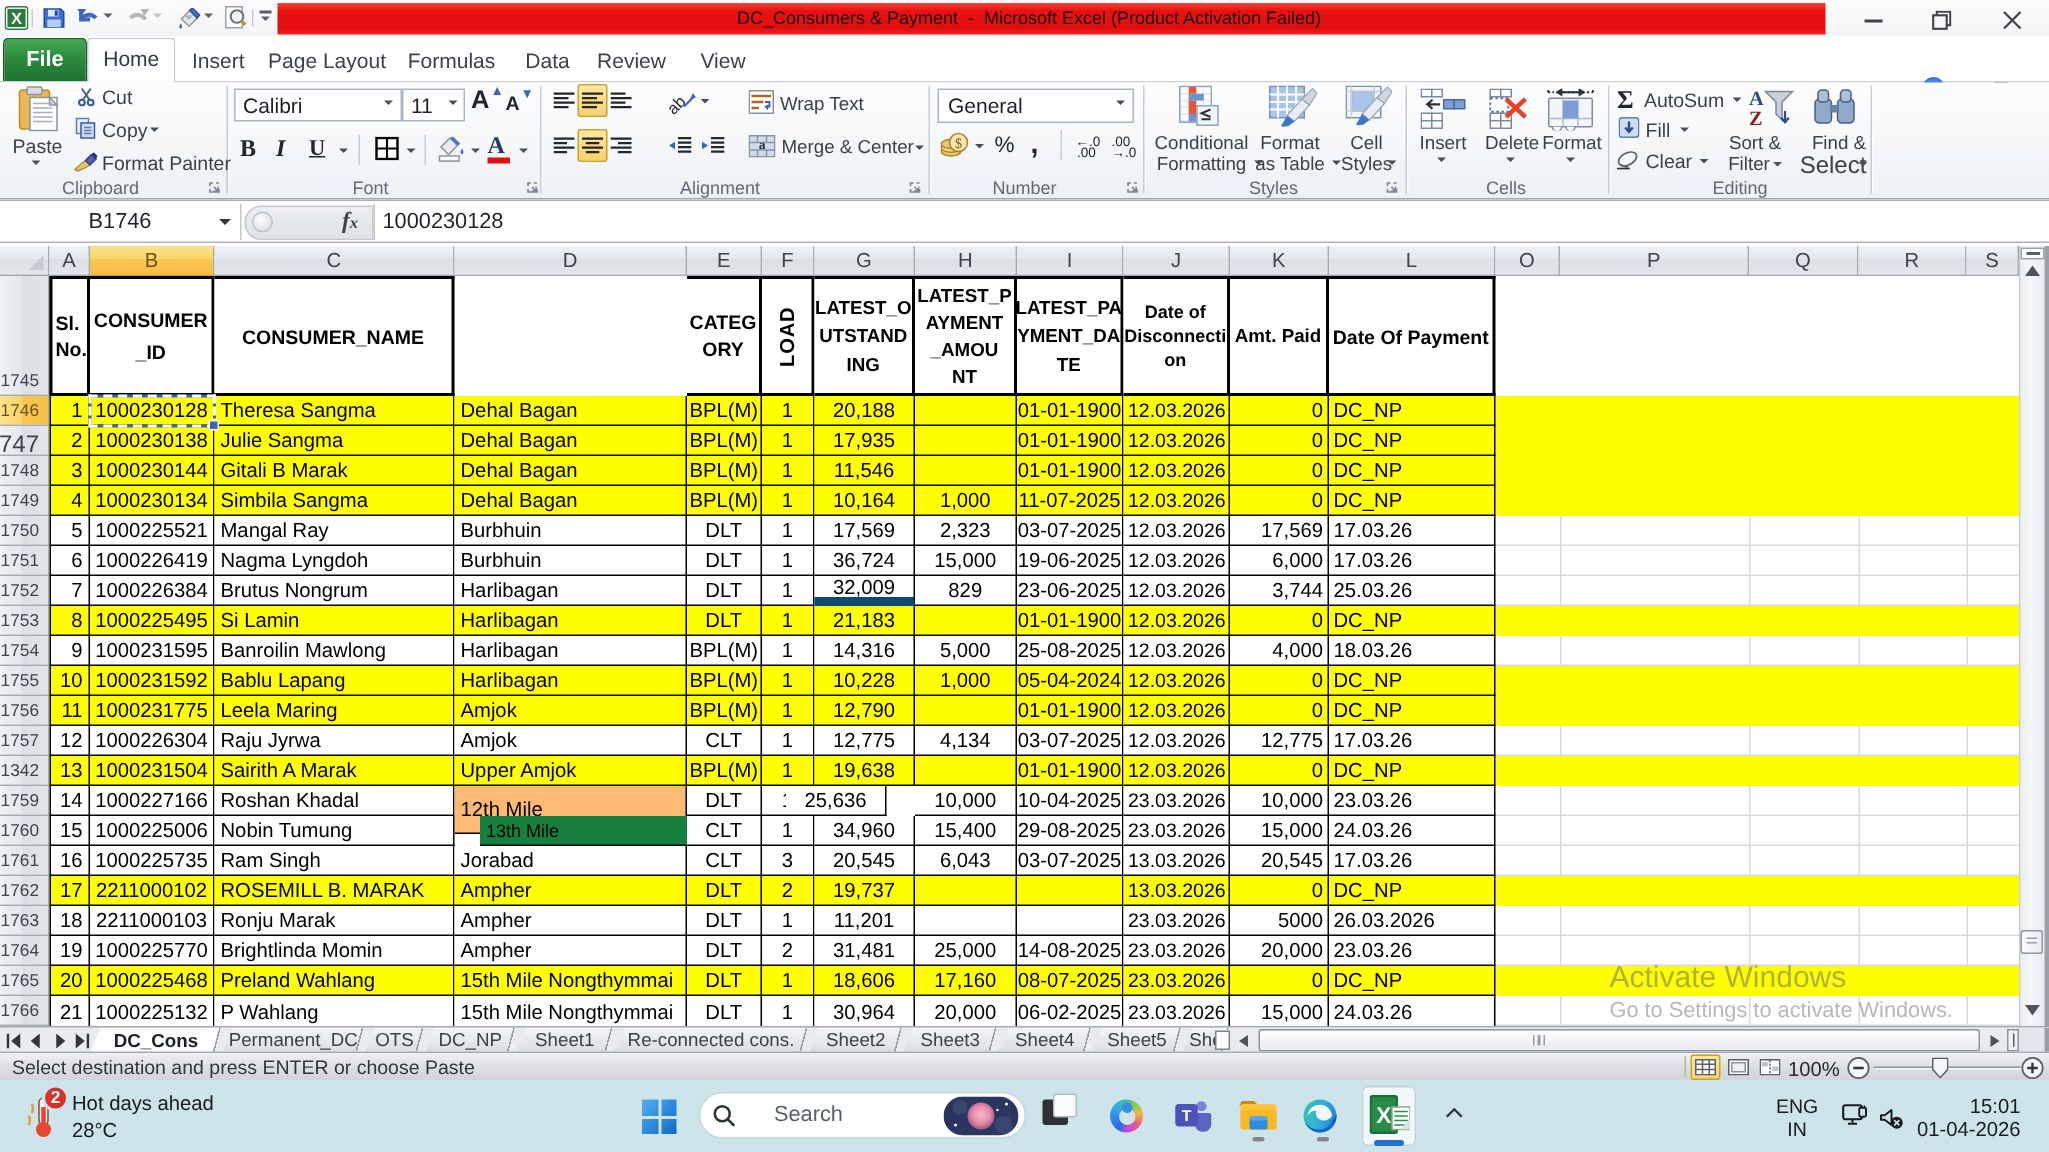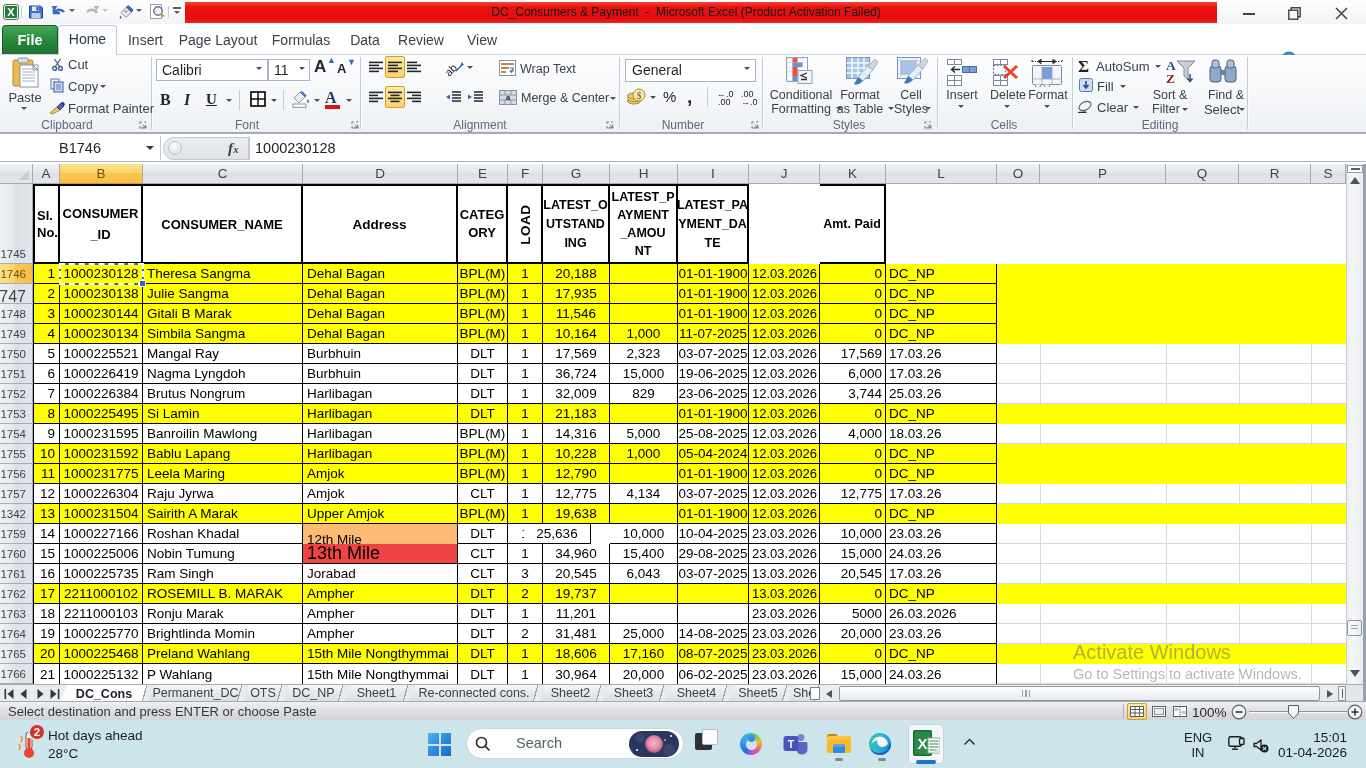--- a/index.html
+++ b/index.html
@@ -430,21 +430,21 @@
 <div class="a" style="left:1136px;top:47px;width:60px;height:13px;color:#3c4149;font-size:12.5px;text-align:center">Filter</div>
 <div class="a" style="left:1182px;top:53px;width:0;height:0;border:3.3px solid transparent;border-top-color:#4a4f57"></div>
 <svg class="a" style="left:1208px;top:3px" width="30" height="27" viewBox="0 0 30 27">
         <rect x="2" y="8" width="11" height="16" rx="3" fill="#8fa8cc" stroke="#4a5f80"></rect>
         <rect x="17" y="8" width="11" height="16" rx="3" fill="#8fa8cc" stroke="#4a5f80"></rect>
         <rect x="4" y="2" width="7" height="8" rx="2.5" fill="#aebfd8" stroke="#4a5f80"></rect>
         <rect x="19" y="2" width="7" height="8" rx="2.5" fill="#aebfd8" stroke="#4a5f80"></rect>
         <rect x="12" y="12" width="6" height="5" fill="#6b82a4"></rect>
       </svg>
 <div class="a" style="left:1196px;top:33px;width:60px;height:13px;color:#3c4149;font-size:12.5px;text-align:center">Find &amp;</div>
-<div class="a" style="left:1192px;top:47px;width:60px;height:13px;color:#3c4149;font-size:13px;text-align:center">Select</div>
+<div class="a" style="left:1192px;top:47px;width:60px;height:13px;color:#3c4149;font-size:16px;text-align:center">Select</div>
 <div class="a" style="left:1239px;top:53px;width:0;height:0;border:3.3px solid transparent;border-top-color:#4a4f57"></div>
 </div>
 <div class="a" style="left:0;top:133px;width:1366px;height:31px;background:#fff;border-top:1px solid #a8adb5">
 <div class="a" style="left:0;top:2px;width:160px;height:24px;background:#fff;color:#1e2228;font-size:14.5px;text-align:center;line-height:24px">B1746</div>
 <div class="a" style="left:146px;top:12px;width:0;height:0;border:4px solid transparent;border-top-color:#33373d"></div>
 <div class="a" style="left:160px;top:2px;width:1px;height:24px;background:#c4c8ce"></div>
 <div class="a" style="left:163px;top:3px;width:86px;height:23px;background:linear-gradient(#eceef1,#dfe2e6);border:1px solid #c4c8ce;border-radius:11px 0 0 11px"></div>
 <div class="a" style="left:168px;top:7px;width:14px;height:14px;background:radial-gradient(circle at 40% 35%,#fdfdfd,#d4d8dd);border-radius:50%;border:1px solid #c0c4ca"></div>
 <div class="a" style="left:228px;top:3px;width:24px;height:22px;font-size:15.5px;font-style:italic;font-weight:bold;color:#3c4149;font-family:Liberation Serif,serif;line-height:22px">f<span style="font-size:11px">x</span></div>
 <div class="a" style="left:249px;top:2px;width:1px;height:24px;background:#c4c8ce"></div>
@@ -540,35 +540,38 @@
 <div class="a" style="left:0;top:500px;width:33px;height:20px;background:linear-gradient(90deg,#eff1f4 0%,#e4e7ec 45%,#dcdfe5 46%,#e2e5ea);border-right:1px solid #a6abb3;border-bottom:1px solid #a6abb3;color:#3e434c;font-size:11.5px">
         <span style="position:absolute;right:6px;top:3.5px">1766</span>
       </div>
 <div class="a" style="left:33px;top:20px;width:27px;height:80px;background:#fff;border-right:2px solid #000;border-top:2px solid #000;border-bottom:2px solid #000;border-left:2px solid #000;display:flex;align-items:center;justify-content:flex-start;font-weight:bold;color:#000;font-size:13px;text-align:left">
         <div style="padding-left:2px;line-height:17px">Sl.<br>No.</div>
       </div>
 <div class="a" style="left:60px;top:20px;width:83px;height:80px;background:#fff;border-right:2px solid #000;border-top:2px solid #000;border-bottom:2px solid #000;display:flex;align-items:center;justify-content:center;font-weight:bold;color:#000;font-size:13px;text-align:center">
         <div style="line-height:21px">CONSUMER<br>_ID</div>
       </div>
 <div class="a" style="left:143px;top:20px;width:160px;height:80px;background:#fff;border-right:2px solid #000;border-top:2px solid #000;border-bottom:2px solid #000;display:flex;align-items:center;justify-content:center;font-weight:bold;color:#000;font-size:13px;text-align:center">CONSUMER_NAME</div>
-<div class="a" style="left:303px;top:20px;width:155px;height:80px;background:#fff;border-right:2px solid #000;border-top:2px solid #000;border-bottom:2px solid #000;display:flex;align-items:center;justify-content:center;font-weight:bold;color:#000;font-size:13.5px;text-align:center">Address</div>
 <div class="a" style="left:458px;top:20px;width:50px;height:80px;background:#fff;border-right:2px solid #000;border-top:2px solid #000;border-bottom:2px solid #000;display:flex;align-items:center;justify-content:center;font-weight:bold;color:#000;font-size:13px;text-align:center">
         <div style="line-height:18px">CATEG<br>ORY</div>
       </div>
 <div class="a" style="left:508px;top:20px;width:35px;height:80px;background:#fff;border-right:2px solid #000;border-top:2px solid #000;border-bottom:2px solid #000;display:flex;align-items:center;justify-content:center;font-weight:bold;color:#000;font-size:14px;text-align:center"></div>
 <div class="a" style="left:543px;top:20px;width:67px;height:80px;background:#fff;border-right:2px solid #000;border-top:2px solid #000;border-bottom:2px solid #000;display:flex;align-items:center;justify-content:center;font-weight:bold;color:#000;font-size:12.5px;text-align:center">
         <div style="line-height:19px">LATEST_O<br>UTSTAND<br>ING</div>
       </div>
 <div class="a" style="left:610px;top:20px;width:68px;height:80px;background:#fff;border-right:2px solid #000;border-top:2px solid #000;border-bottom:2px solid #000;display:flex;align-items:center;justify-content:center;font-weight:bold;color:#000;font-size:12.5px;text-align:center">
         <div style="line-height:18px">LATEST_P<br>AYMENT<br>_AMOU<br>NT</div>
       </div>
 <div class="a" style="left:678px;top:20px;width:71px;height:80px;background:#fff;border-right:2px solid #000;border-top:2px solid #000;border-bottom:2px solid #000;display:flex;align-items:center;justify-content:center;font-weight:bold;color:#000;font-size:12.5px;text-align:center">
         <div style="line-height:19px">LATEST_PA<br>YMENT_DA<br>TE</div>
       </div>
+<div class="a" style="left:749px;top:20px;width:71px;height:80px;background:#fff;border-right:2px solid #000;border-top:2px solid #000;border-bottom:2px solid #000;display:flex;align-items:center;justify-content:center;font-weight:bold;color:#000;font-size:12px;text-align:center">
+        <div style="line-height:16px">Date of<br>Disconnecti<br>on</div>
+      </div>
 <div class="a" style="left:820px;top:20px;width:66px;height:80px;background:#fff;border-right:2px solid #000;border-top:2px solid #000;border-bottom:2px solid #000;display:flex;align-items:center;justify-content:center;font-weight:bold;color:#000;font-size:12.5px;text-align:center">Amt. Paid</div>
+<div class="a" style="left:886px;top:20px;width:111px;height:80px;background:#fff;border-right:2px solid #000;border-top:2px solid #000;border-bottom:2px solid #000;display:flex;align-items:center;justify-content:center;font-weight:bold;color:#000;font-size:13px;text-align:center">Date Of Payment</div>
 <div class="a" style="left:508px;top:20px;width:35px;height:80px;display:flex;align-items:center;justify-content:center">
         <span style="transform:rotate(-90deg);font-weight:bold;font-size:13.5px;letter-spacing:0.5px">LOAD</span>
       </div>
 <div class="a" style="left:997px;top:100px;width:349px;height:20px;background:#ffff00"></div>
 <div class="a" style="left:33px;top:100px;width:27px;height:20px;background:#ffff00;border-right:1px solid #000;border-bottom:1px solid #000;display:flex;align-items:center;justify-content:flex-end;padding-right:4px;font-size:13.5px;color:#000;overflow:hidden;white-space:nowrap">1</div>
 <div class="a" style="left:60px;top:100px;width:83px;height:20px;background:#ffff00;border-right:1px solid #000;border-bottom:1px solid #000;display:flex;align-items:center;justify-content:center;;font-size:13.5px;color:#000;overflow:hidden;white-space:nowrap">1000230128</div>
 <div class="a" style="left:143px;top:100px;width:160px;height:20px;background:#ffff00;border-right:1px solid #000;border-bottom:1px solid #000;display:flex;align-items:center;justify-content:flex-start;padding-left:4px;font-size:13.5px;color:#000;overflow:hidden;white-space:nowrap">Theresa Sangma</div>
 <div class="a" style="left:303px;top:100px;width:155px;height:20px;background:#ffff00;border-right:1px solid #000;border-bottom:1px solid #000;display:flex;align-items:center;justify-content:flex-start;padding-left:4px;font-size:13.5px;color:#000;overflow:hidden;white-space:nowrap">Dehal Bagan</div>
 <div class="a" style="left:458px;top:100px;width:50px;height:20px;background:#ffff00;border-right:1px solid #000;border-bottom:1px solid #000;display:flex;align-items:center;justify-content:center;;font-size:13.5px;color:#000;overflow:hidden;white-space:nowrap">BPL(M)</div>
 <div class="a" style="left:508px;top:100px;width:35px;height:20px;background:#ffff00;border-right:1px solid #000;border-bottom:1px solid #000;display:flex;align-items:center;justify-content:center;;font-size:13.5px;color:#000;overflow:hidden;white-space:nowrap">1</div>
@@ -658,21 +661,21 @@
         <div class="a" style="left:169px;top:0;width:1px;height:20px;background:#d7dade"></div>
         <div class="a" style="left:242px;top:0;width:1px;height:20px;background:#d7dade"></div>
         <div class="a" style="left:314px;top:0;width:1px;height:20px;background:#d7dade"></div>
       </div>
 <div class="a" style="left:33px;top:220px;width:27px;height:20px;background:#ffffff;border-right:1px solid #000;border-bottom:1px solid #000;display:flex;align-items:center;justify-content:flex-end;padding-right:4px;font-size:13.5px;color:#000;overflow:hidden;white-space:nowrap">7</div>
 <div class="a" style="left:60px;top:220px;width:83px;height:20px;background:#ffffff;border-right:1px solid #000;border-bottom:1px solid #000;display:flex;align-items:center;justify-content:center;;font-size:13.5px;color:#000;overflow:hidden;white-space:nowrap">1000226384</div>
 <div class="a" style="left:143px;top:220px;width:160px;height:20px;background:#ffffff;border-right:1px solid #000;border-bottom:1px solid #000;display:flex;align-items:center;justify-content:flex-start;padding-left:4px;font-size:13.5px;color:#000;overflow:hidden;white-space:nowrap">Brutus Nongrum</div>
 <div class="a" style="left:303px;top:220px;width:155px;height:20px;background:#ffffff;border-right:1px solid #000;border-bottom:1px solid #000;display:flex;align-items:center;justify-content:flex-start;padding-left:4px;font-size:13.5px;color:#000;overflow:hidden;white-space:nowrap">Harlibagan</div>
 <div class="a" style="left:458px;top:220px;width:50px;height:20px;background:#ffffff;border-right:1px solid #000;border-bottom:1px solid #000;display:flex;align-items:center;justify-content:center;;font-size:13.5px;color:#000;overflow:hidden;white-space:nowrap">DLT</div>
 <div class="a" style="left:508px;top:220px;width:35px;height:20px;background:#ffffff;border-right:1px solid #000;border-bottom:1px solid #000;display:flex;align-items:center;justify-content:center;;font-size:13.5px;color:#000;overflow:hidden;white-space:nowrap">1</div>
-<div class="a" style="left:543px;top:220px;width:67px;height:20px;background:#ffffff;border-right:1px solid #000;border-bottom:1px solid #0c4a6e;display:flex;align-items:center;justify-content:center;;font-size:13.5px;color:#000;overflow:hidden;white-space:nowrap">32,009</div>
+<div class="a" style="left:543px;top:220px;width:67px;height:20px;background:#ffffff;border-right:1px solid #000;border-bottom:6px solid #0c4a6e;display:flex;align-items:center;justify-content:center;;font-size:13.5px;color:#000;overflow:hidden;white-space:nowrap">32,009</div>
 <div class="a" style="left:610px;top:220px;width:68px;height:20px;background:#ffffff;border-right:1px solid #000;border-bottom:1px solid #000;display:flex;align-items:center;justify-content:center;;font-size:13.5px;color:#000;overflow:hidden;white-space:nowrap">829</div>
 <div class="a" style="left:678px;top:220px;width:71px;height:20px;background:#ffffff;border-right:1px solid #000;border-bottom:1px solid #000;display:flex;align-items:center;justify-content:center;;font-size:13.5px;color:#000;overflow:hidden;white-space:nowrap">23-06-2025</div>
 <div class="a" style="left:749px;top:220px;width:71px;height:20px;background:#ffffff;border-right:1px solid #000;border-bottom:1px solid #000;display:flex;align-items:center;justify-content:flex-start;padding-left:3px;font-size:13px;color:#000;overflow:hidden;white-space:nowrap">12.03.2026</div>
 <div class="a" style="left:820px;top:220px;width:66px;height:20px;background:#ffffff;border-right:1px solid #000;border-bottom:1px solid #000;display:flex;align-items:center;justify-content:flex-end;padding-right:3px;font-size:13.5px;color:#000;overflow:hidden;white-space:nowrap">3,744</div>
 <div class="a" style="left:886px;top:220px;width:111px;height:20px;background:#ffffff;border-right:1px solid #000;border-bottom:1px solid #000;display:flex;align-items:center;justify-content:flex-start;padding-left:3px;font-size:13.5px;color:#000;overflow:hidden;white-space:nowrap">25.03.26</div>
 <div class="a" style="left:997px;top:240px;width:349px;height:20px;background:#ffff00"></div>
 <div class="a" style="left:33px;top:240px;width:27px;height:20px;background:#ffff00;border-right:1px solid #000;border-bottom:1px solid #000;display:flex;align-items:center;justify-content:flex-end;padding-right:4px;font-size:13.5px;color:#000;overflow:hidden;white-space:nowrap">8</div>
 <div class="a" style="left:60px;top:240px;width:83px;height:20px;background:#ffff00;border-right:1px solid #000;border-bottom:1px solid #000;display:flex;align-items:center;justify-content:center;;font-size:13.5px;color:#000;overflow:hidden;white-space:nowrap">1000225495</div>
 <div class="a" style="left:143px;top:240px;width:160px;height:20px;background:#ffff00;border-right:1px solid #000;border-bottom:1px solid #000;display:flex;align-items:center;justify-content:flex-start;padding-left:4px;font-size:13.5px;color:#000;overflow:hidden;white-space:nowrap">Si Lamin</div>
 <div class="a" style="left:303px;top:240px;width:155px;height:20px;background:#ffff00;border-right:1px solid #000;border-bottom:1px solid #000;display:flex;align-items:center;justify-content:flex-start;padding-left:4px;font-size:13.5px;color:#000;overflow:hidden;white-space:nowrap">Harlibagan</div>
@@ -779,21 +782,21 @@
 <div class="a" style="left:886px;top:360px;width:111px;height:20px;background:#ffffff;border-right:1px solid #000;border-bottom:1px solid #000;display:flex;align-items:center;justify-content:flex-start;padding-left:3px;font-size:13.5px;color:#000;overflow:hidden;white-space:nowrap">23.03.26</div>
 <div class="a" style="left:997px;top:380px;width:349px;height:20px;background:#fff;border-bottom:1px solid #d7dade">
         <div class="a" style="left:43px;top:0;width:1px;height:20px;background:#d7dade"></div>
         <div class="a" style="left:169px;top:0;width:1px;height:20px;background:#d7dade"></div>
         <div class="a" style="left:242px;top:0;width:1px;height:20px;background:#d7dade"></div>
         <div class="a" style="left:314px;top:0;width:1px;height:20px;background:#d7dade"></div>
       </div>
 <div class="a" style="left:33px;top:380px;width:27px;height:20px;background:#ffffff;border-right:1px solid #000;border-bottom:1px solid #000;display:flex;align-items:center;justify-content:flex-end;padding-right:4px;font-size:13.5px;color:#000;overflow:hidden;white-space:nowrap">15</div>
 <div class="a" style="left:60px;top:380px;width:83px;height:20px;background:#ffffff;border-right:1px solid #000;border-bottom:1px solid #000;display:flex;align-items:center;justify-content:center;;font-size:13.5px;color:#000;overflow:hidden;white-space:nowrap">1000225006</div>
 <div class="a" style="left:143px;top:380px;width:160px;height:20px;background:#ffffff;border-right:1px solid #000;border-bottom:1px solid #000;display:flex;align-items:center;justify-content:flex-start;padding-left:4px;font-size:13.5px;color:#000;overflow:hidden;white-space:nowrap">Nobin Tumung</div>
-<div class="a" style="left:303px;top:380px;width:155px;height:20px;background:#ef4444;border-right:1px solid #000;border-bottom:1px solid #000;display:flex;align-items:center;justify-content:flex-start;padding-left:4px;font-size:18px;color:#000;overflow:hidden;white-space:nowrap">13th Mile</div>
+<div class="a" style="left:320px;top:380px;width:155px;height:20px;background:#15803d;border-right:1px solid #000;border-bottom:1px solid #000;display:flex;align-items:center;justify-content:flex-start;padding-left:4px;font-size:12px;color:#000;overflow:hidden;white-space:nowrap">13th Mile</div>
 <div class="a" style="left:458px;top:380px;width:50px;height:20px;background:#ffffff;border-right:1px solid #000;border-bottom:1px solid #000;display:flex;align-items:center;justify-content:center;;font-size:13.5px;color:#000;overflow:hidden;white-space:nowrap">CLT</div>
 <div class="a" style="left:508px;top:380px;width:35px;height:20px;background:#ffffff;border-right:1px solid #000;border-bottom:1px solid #000;display:flex;align-items:center;justify-content:center;;font-size:13.5px;color:#000;overflow:hidden;white-space:nowrap">1</div>
 <div class="a" style="left:543px;top:380px;width:67px;height:20px;background:#ffffff;border-right:1px solid #000;border-bottom:1px solid #000;display:flex;align-items:center;justify-content:center;;font-size:13.5px;color:#000;overflow:hidden;white-space:nowrap">34,960</div>
 <div class="a" style="left:610px;top:380px;width:68px;height:20px;background:#ffffff;border-right:1px solid #000;border-bottom:1px solid #000;display:flex;align-items:center;justify-content:center;;font-size:13.5px;color:#000;overflow:hidden;white-space:nowrap">15,400</div>
 <div class="a" style="left:678px;top:380px;width:71px;height:20px;background:#ffffff;border-right:1px solid #000;border-bottom:1px solid #000;display:flex;align-items:center;justify-content:center;;font-size:13.5px;color:#000;overflow:hidden;white-space:nowrap">29-08-2025</div>
 <div class="a" style="left:749px;top:380px;width:71px;height:20px;background:#ffffff;border-right:1px solid #000;border-bottom:1px solid #000;display:flex;align-items:center;justify-content:flex-start;padding-left:3px;font-size:13px;color:#000;overflow:hidden;white-space:nowrap">23.03.2026</div>
 <div class="a" style="left:820px;top:380px;width:66px;height:20px;background:#ffffff;border-right:1px solid #000;border-bottom:1px solid #000;display:flex;align-items:center;justify-content:flex-end;padding-right:3px;font-size:13.5px;color:#000;overflow:hidden;white-space:nowrap">15,000</div>
 <div class="a" style="left:886px;top:380px;width:111px;height:20px;background:#ffffff;border-right:1px solid #000;border-bottom:1px solid #000;display:flex;align-items:center;justify-content:flex-start;padding-left:3px;font-size:13.5px;color:#000;overflow:hidden;white-space:nowrap">24.03.26</div>
 <div class="a" style="left:997px;top:400px;width:349px;height:20px;background:#fff;border-bottom:1px solid #d7dade">
         <div class="a" style="left:43px;top:0;width:1px;height:20px;background:#d7dade"></div>

